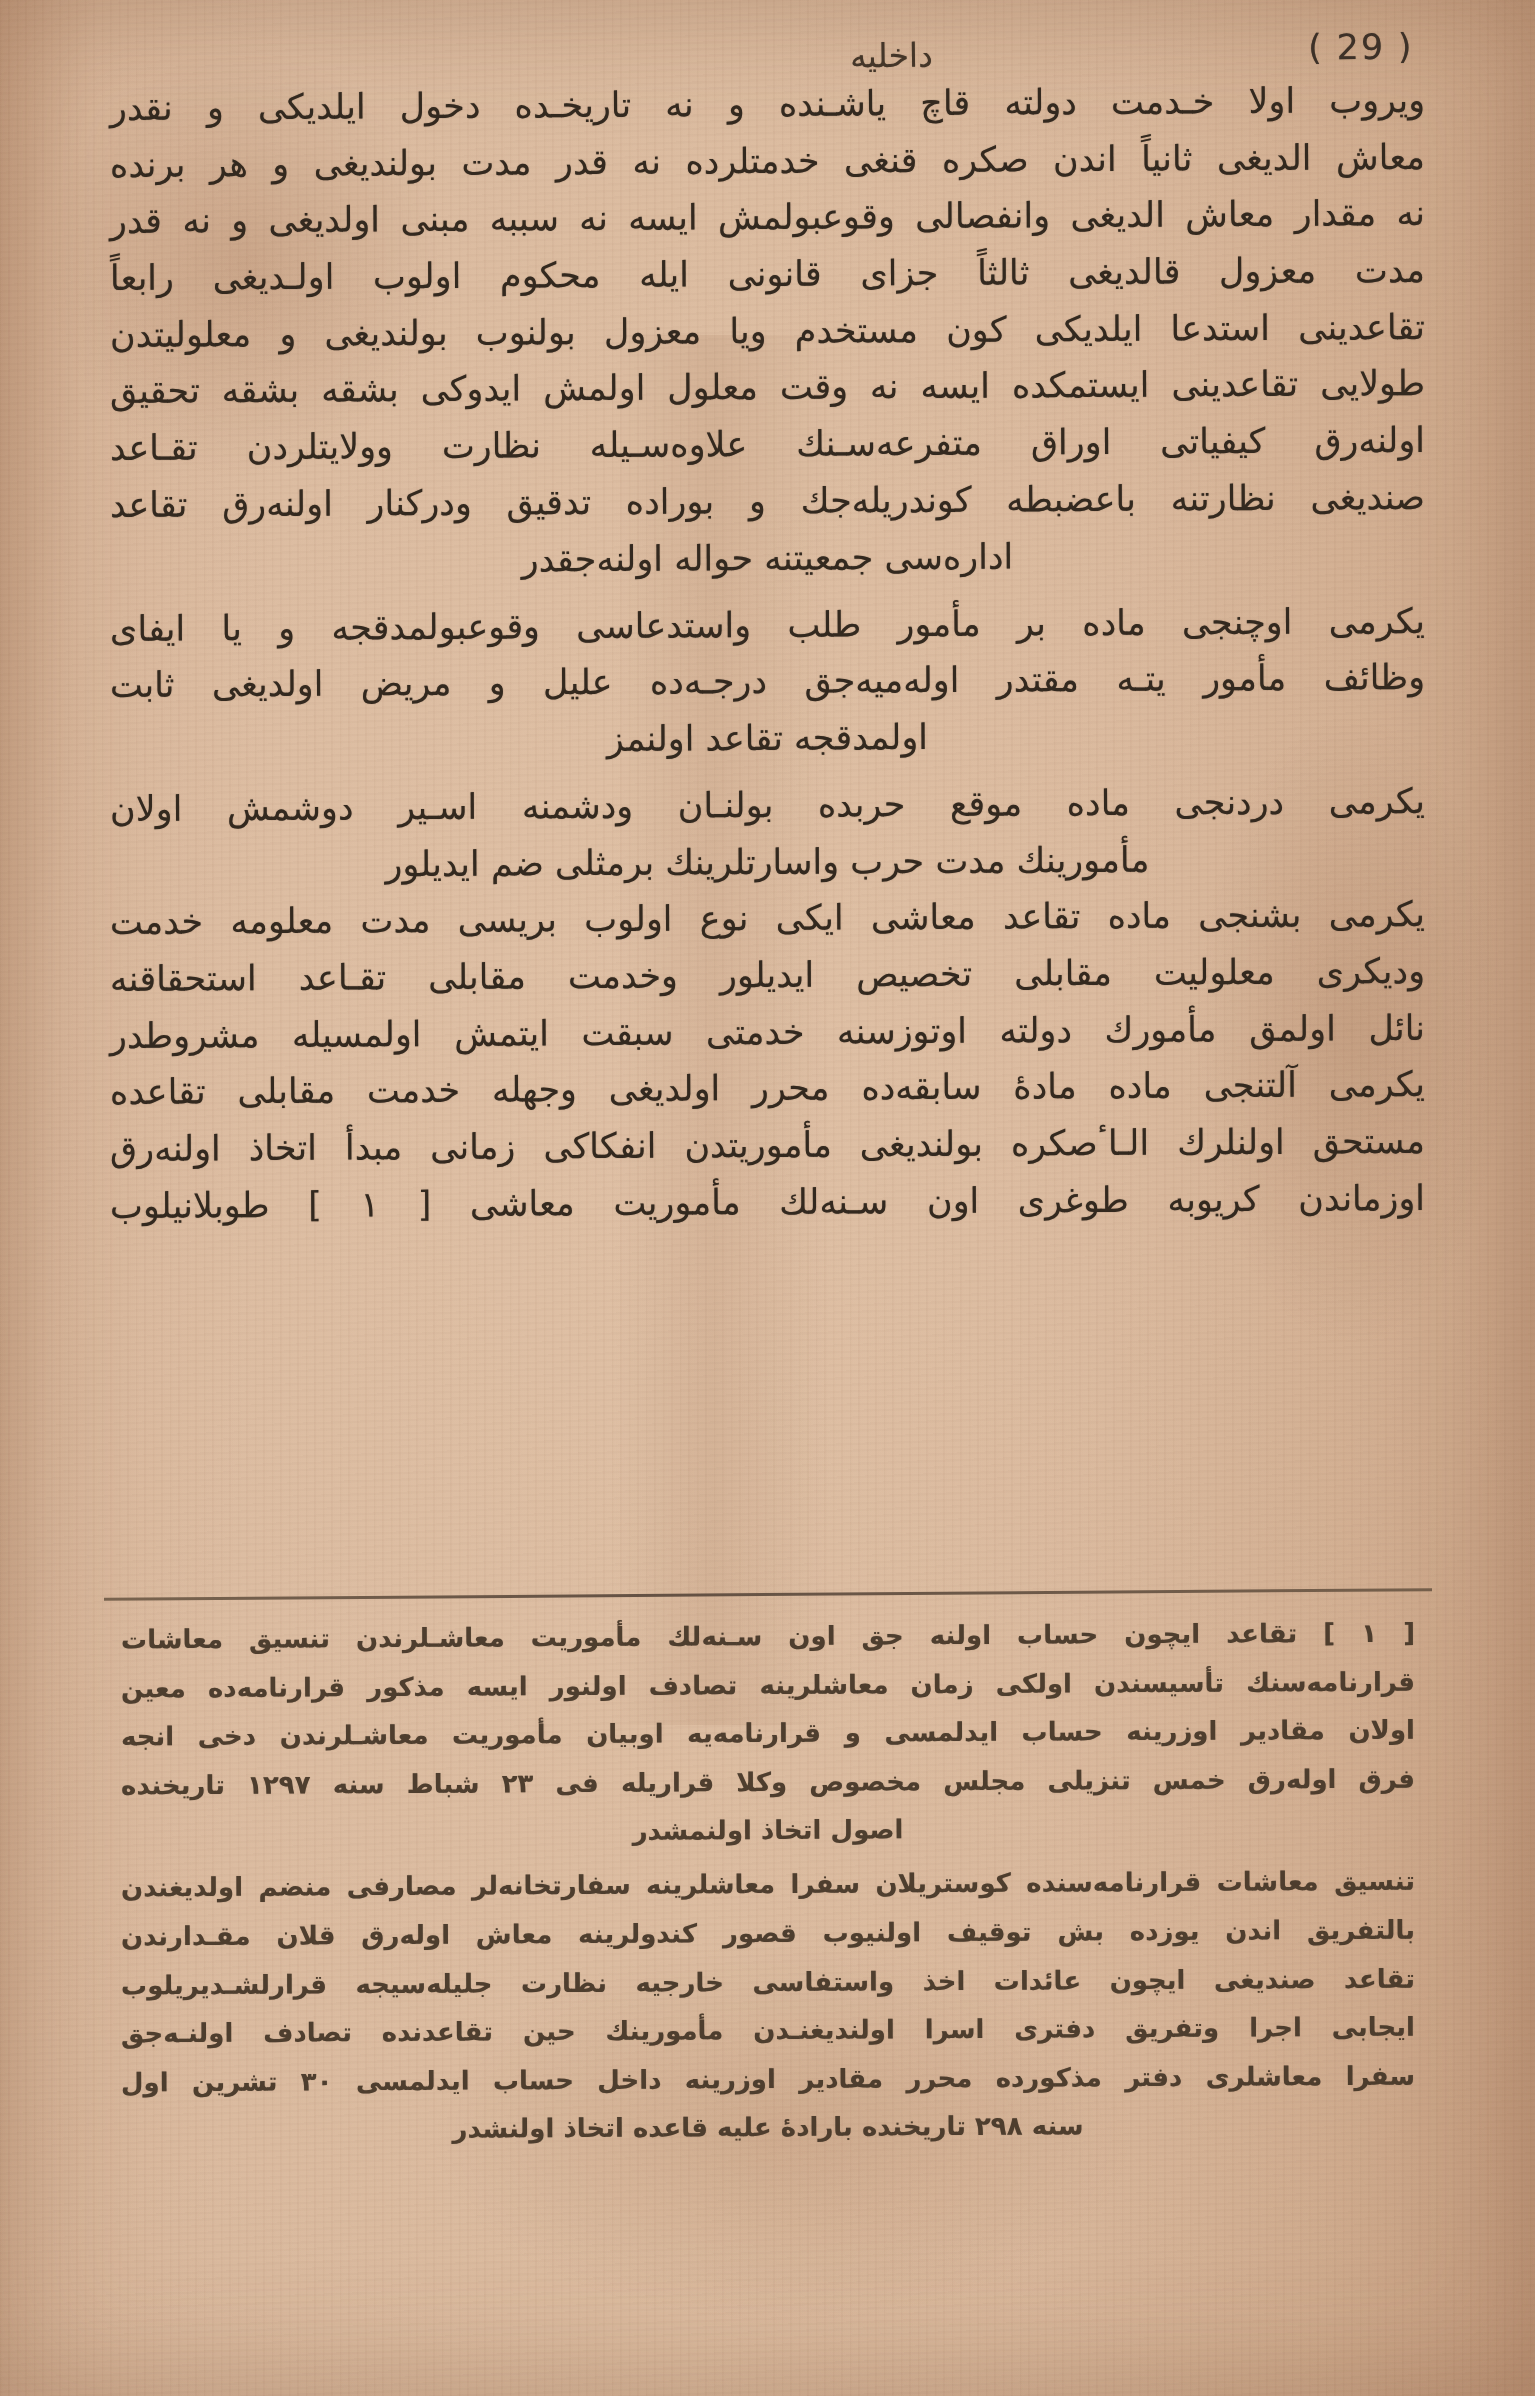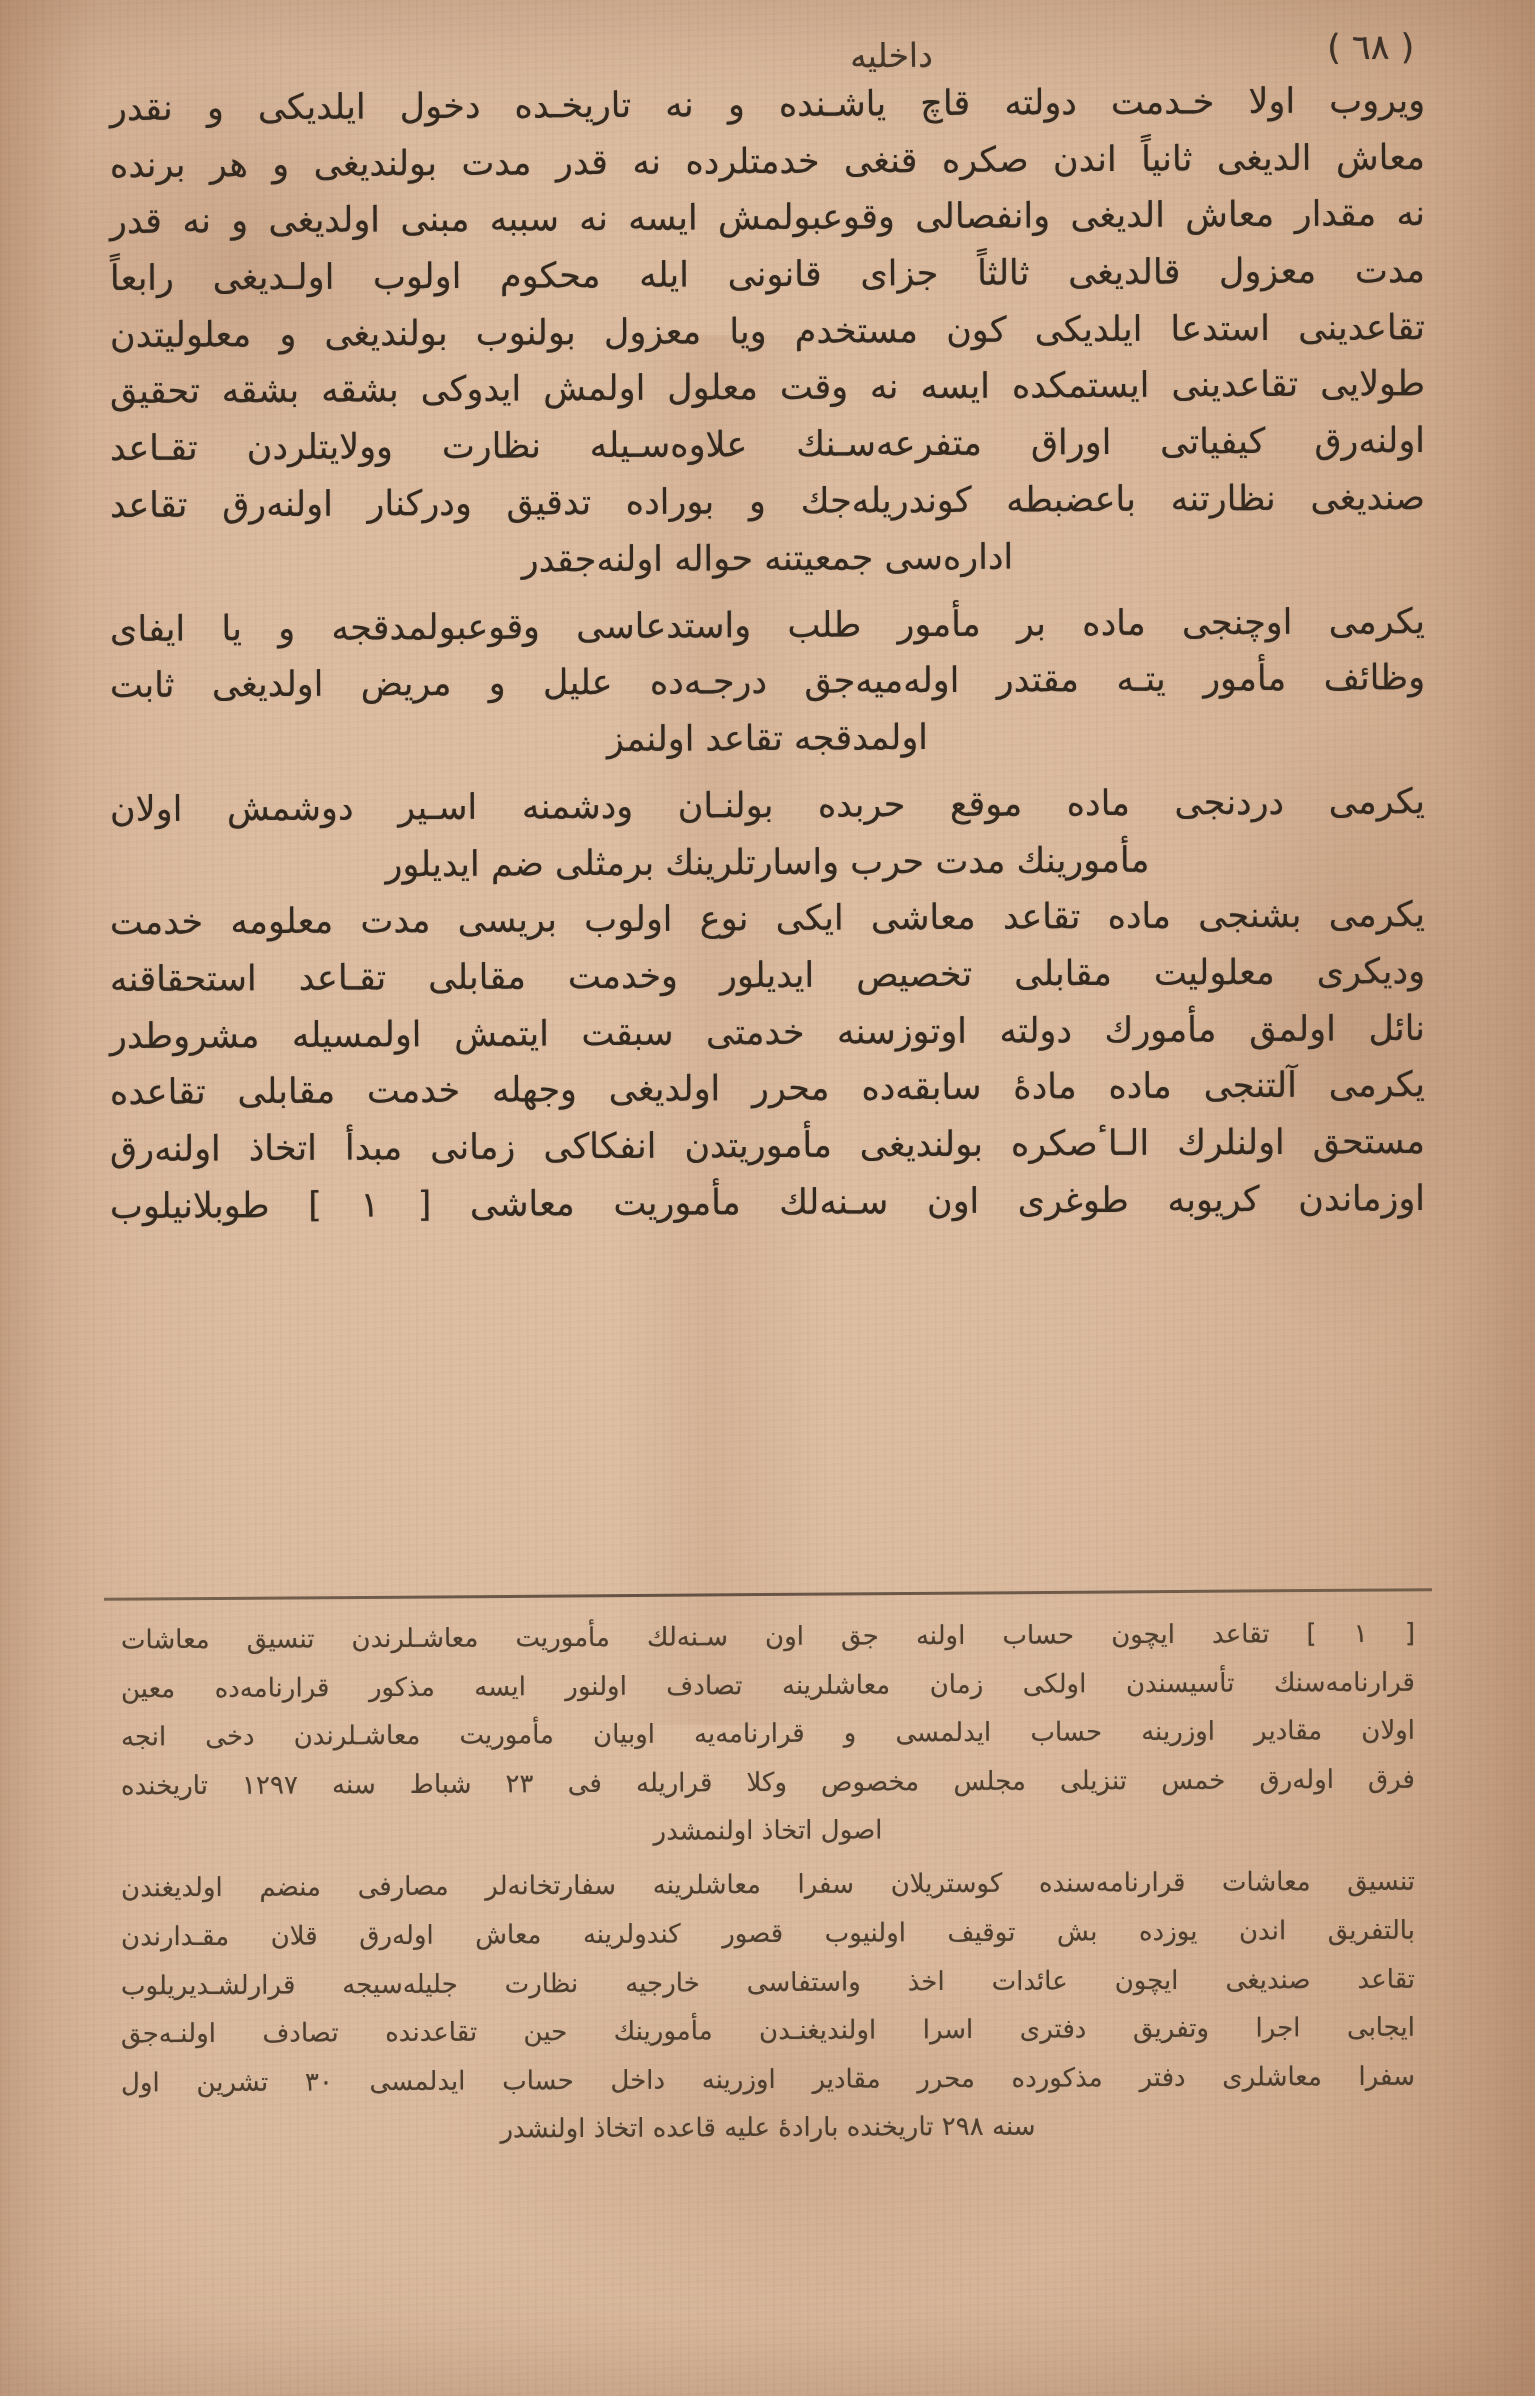--- a/index.html
+++ b/index.html
@@ -132,20 +132,21 @@
     transform: rotate(-0.42deg);
     opacity: 0.9;
   }
 
   
   .footnote {
     position: absolute;
     top: 1623px;
     right: 121px;
     left: 121px;
+    font-weight: bold;
   }
   .fn-line {
     font-size: 26px;
     line-height: 1.0;
     color: #463728;
     white-space: nowrap;
     margin: 0 0 22.6px 0;
     text-shadow: 0 0 0.9px rgba(55,42,30,0.4);
     text-align: justify;
     text-align-last: justify;
@@ -163,21 +164,21 @@
   <div class="grain"></div>
   <div class="stain-a"></div>
   <div class="stain-b"></div>
   <div class="stain-c"></div>
   <div class="stain-d"></div>
 
   <div class="content">
 
     <div class="header">
       <div class="header-inner">
-        <div class="page-number">( ٦٨ )</div>
+        <div class="page-number">( 29 )</div>
         <div class="running-head">داخلیه</div>
       </div>
     </div>
 
     <div class="body-block">
 
       <div class="line">ویروب اولا خـدمت دولته قاچ یاشـنده و نه تاریخـده دخول ایلدیکی و نقدر</div>
       <div class="line">معاش الدیغی  ثانیاً اندن صکره قنغی خدمتلرده نه قدر مدت بولندیغی و هر برنده</div>
       <div class="line">نه مقدار معاش الدیغی  وانفصالی وقوعبولمش ایسه نه سببه مبنی اولدیغی و نه قدر</div>
       <div class="line">مدت معزول قالدیغی  ثالثاً جزای قانونی ایله محکوم اولوب اولـدیغی رابعاً</div>

